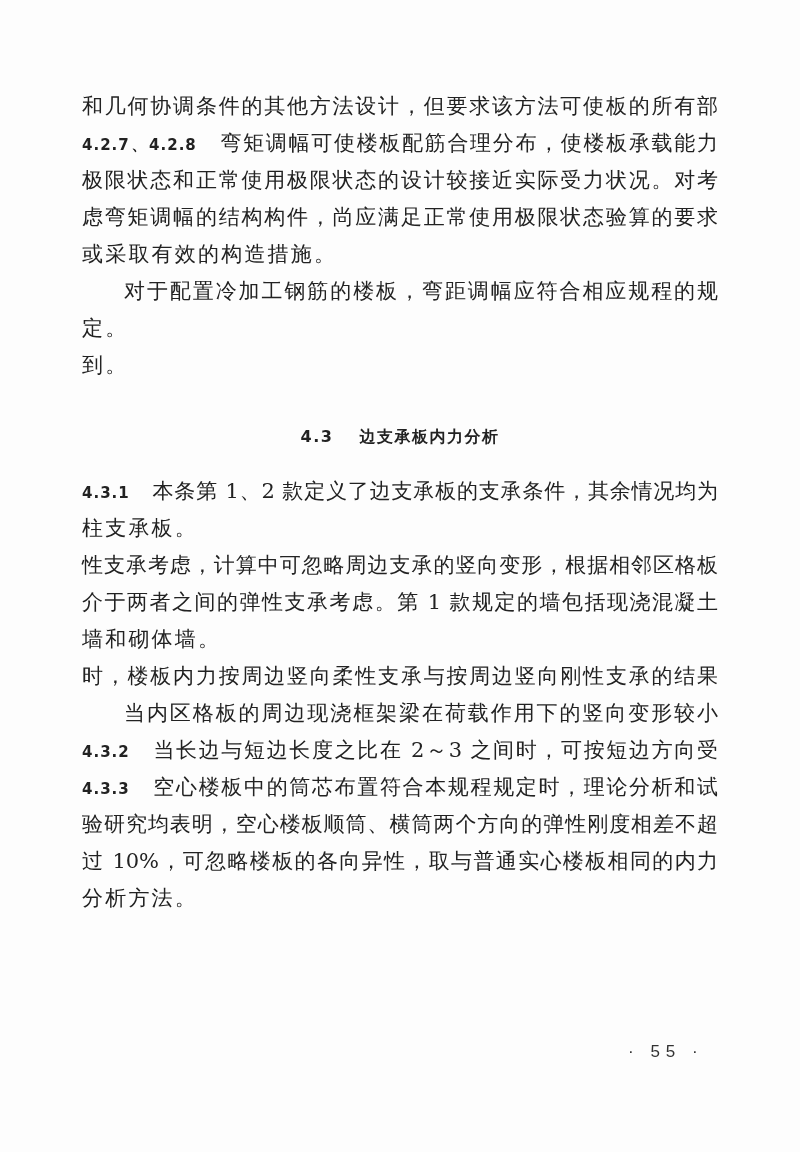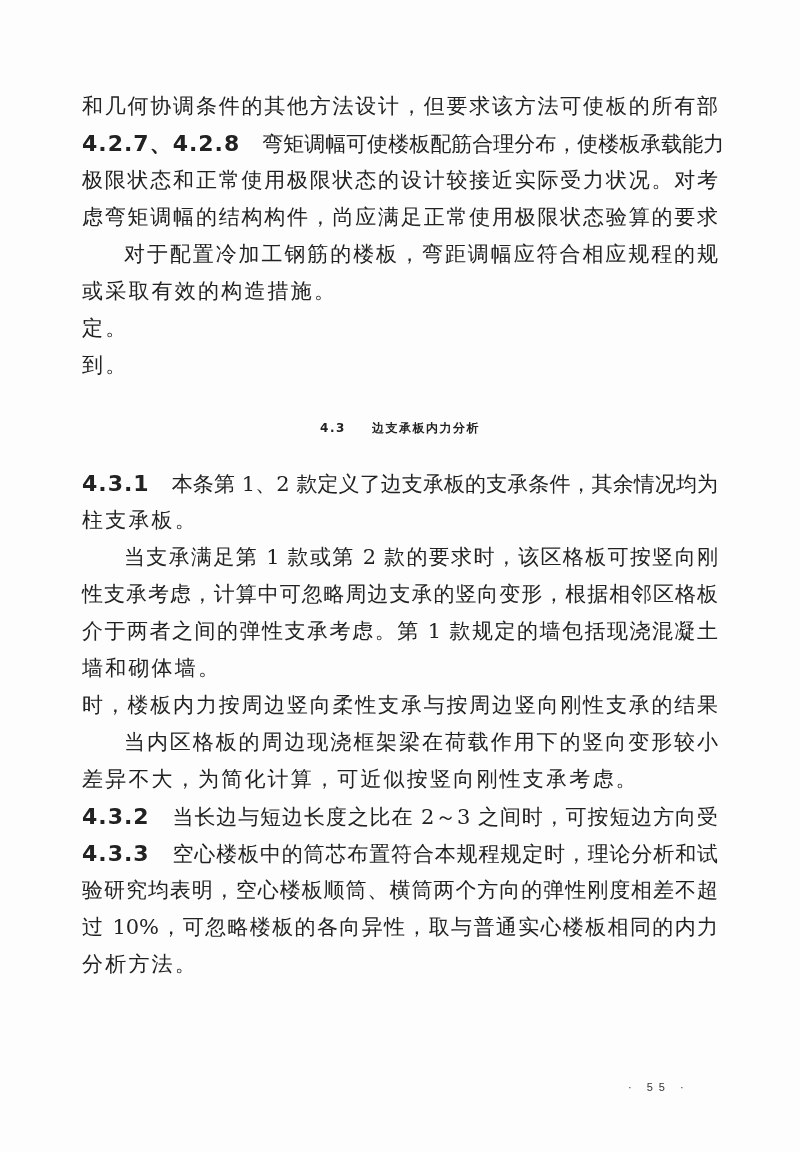--- a/index.html
+++ b/index.html
@@ -4,61 +4,59 @@
 <style>
   html, body { margin: 0; padding: 0; }
   body {
     width: 800px; height: 1152px; background: #fdfdfd; position: relative; overflow: hidden;
     font-family: "DejaVu Serif", "Liberation Serif", serif; color: #222;
   }
   .page { position: absolute; left: 82px; top: 88px; width: 636px; }
   .line { font-size: 21px; line-height: 37px; height: 37px; white-space: nowrap; letter-spacing: 2.2px; }
   .line.justify { text-align: justify; text-align-last: justify; letter-spacing: 0; }
   .indent { padding-left: 42px; }
-  .num { font-family: "DejaVu Sans", "Liberation Sans", sans-serif; font-weight: bold; font-size: 22px; margin-right: 22px; letter-spacing: 1px; }
-  .section-title { text-align: center; font-size: 12px; font-weight: bold; line-height: 37px; height: 37px; margin: 26px 0 18px 0; letter-spacing: 1.5px; }
+  .num { font-family: "DejaVu Sans", "Liberation Sans", sans-serif; font-weight: bold; font-size: 15px; margin-right: 22px; letter-spacing: 1px; }
+  .section-title { text-align: center; font-size: 16px; font-weight: bold; line-height: 37px; height: 37px; margin: 34px 0 18px 0; letter-spacing: 1.5px; }
   .section-title .snum { font-family: "DejaVu Sans", "Liberation Sans", sans-serif; margin-right: 26px; }
-  .page-number { position: absolute; left: 628px; top: 1081px; font-size: 11px; font-family: "Liberation Sans", sans-serif; color: #333; letter-spacing: 6px; }
+  .page-number { position: absolute; left: 628px; top: 1042px; font-size: 17px; font-family: "Liberation Sans", sans-serif; color: #333; letter-spacing: 6px; }
 </style>
 </head>
 <body>
 
 <div class="page">
 
   <div class="line justify">和几何协调条件的其他方法设计，但要求该方法可使板的所有部</div>
 
   <div class="line justify">
     <span class="num">4.2.7、4.2.8</span><span>弯矩调幅可使楼板配筋合理分布，使楼板承载能力</span>
   </div>
   <div class="line justify">极限状态和正常使用极限状态的设计较接近实际受力状况。对考</div>
   <div class="line justify">虑弯矩调幅的结构构件，尚应满足正常使用极限状态验算的要求</div>
+  <div class="line">或采取有效的构造措施。</div>
+
   <div class="line justify indent">对于配置冷加工钢筋的楼板，弯距调幅应符合相应规程的规</div>
-
-  <div class="line">或采取有效的构造措施。</div>
   <div class="line">定。</div>
 
   <div class="line">到。</div>
 
   <div class="section-title">
     <span class="snum">4.3</span><span>边支承板内力分析</span>
   </div>
 
   <div class="line justify">
     <span class="num">4.3.1</span><span>本条第 1、2 款定义了边支承板的支承条件，其余情况均为</span>
   </div>
   <div class="line">柱支承板。</div>
 
-  <div class="line justify indent">当支承满足第 1 款或第 2 款的要求时，该区格板可按竖向刚</div>
   <div class="line justify">性支承考虑，计算中可忽略周边支承的竖向变形，根据相邻区格板</div>
   <div class="line justify">介于两者之间的弹性支承考虑。第 1 款规定的墙包括现浇混凝土</div>
   <div class="line">墙和砌体墙。</div>
 
   <div class="line justify">时，楼板内力按周边竖向柔性支承与按周边竖向刚性支承的结果</div>
   <div class="line justify indent">当内区格板的周边现浇框架梁在荷载作用下的竖向变形较小</div>
-  <div class="line">差异不大，为简化计算，可近似按竖向刚性支承考虑。</div>
 
   <div class="line justify">
     <span class="num">4.3.2</span><span>当长边与短边长度之比在 2～3 之间时，可按短边方向受</span>
   </div>
 
   <div class="line justify">
     <span class="num">4.3.3</span><span>空心楼板中的筒芯布置符合本规程规定时，理论分析和试</span>
   </div>
   <div class="line justify">验研究均表明，空心楼板顺筒、横筒两个方向的弹性刚度相差不超</div>
   <div class="line justify">过 10%，可忽略楼板的各向异性，取与普通实心楼板相同的内力</div>

